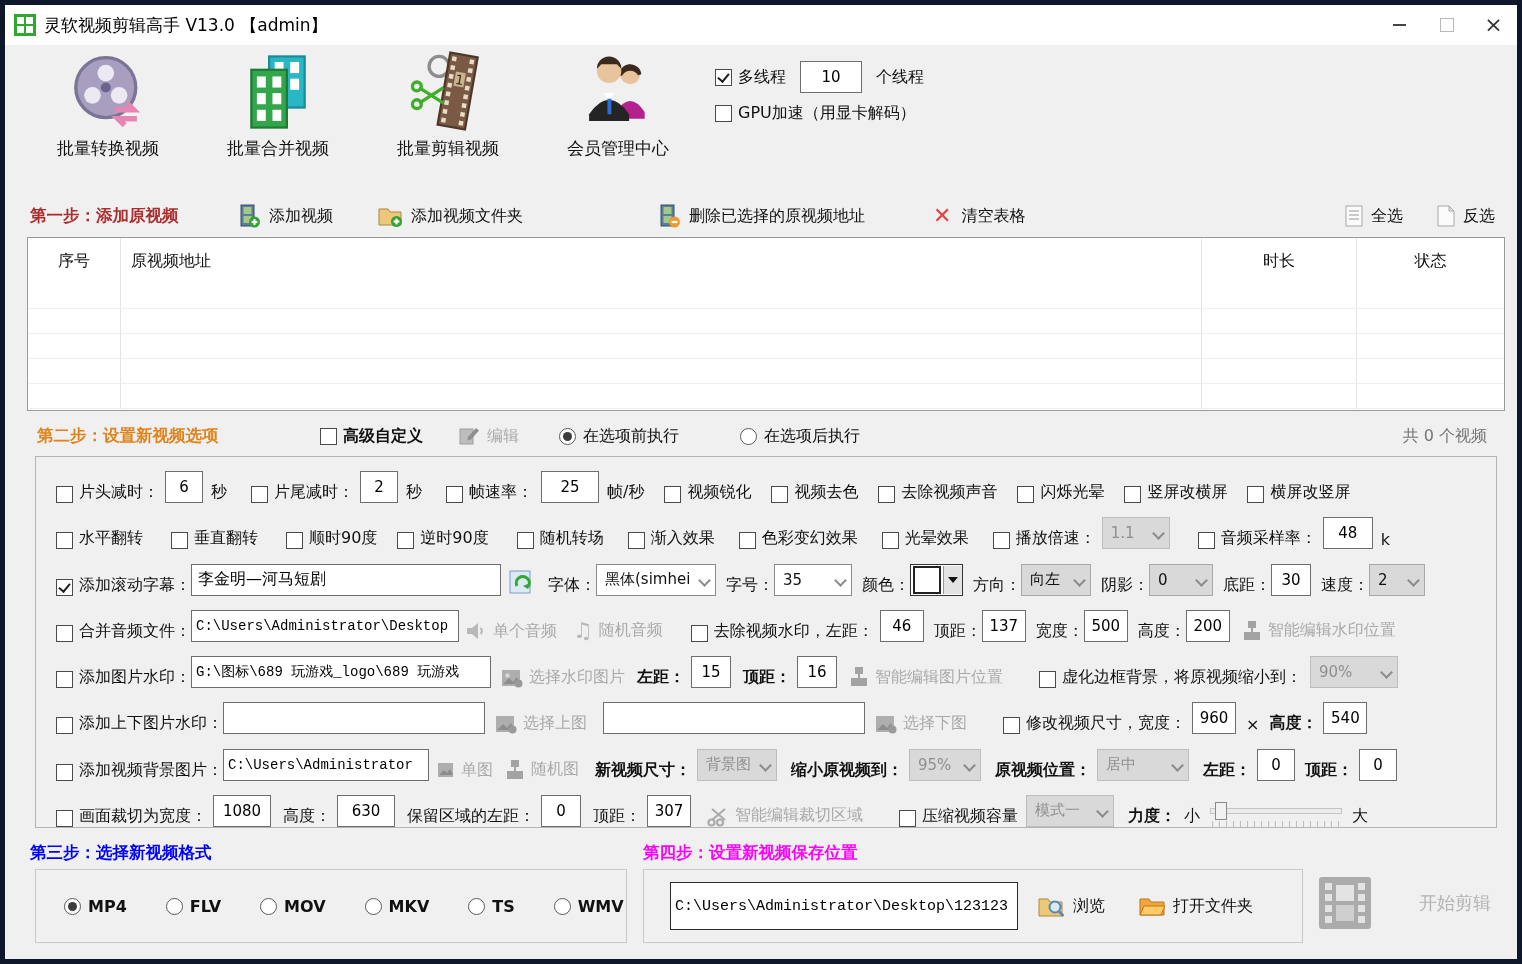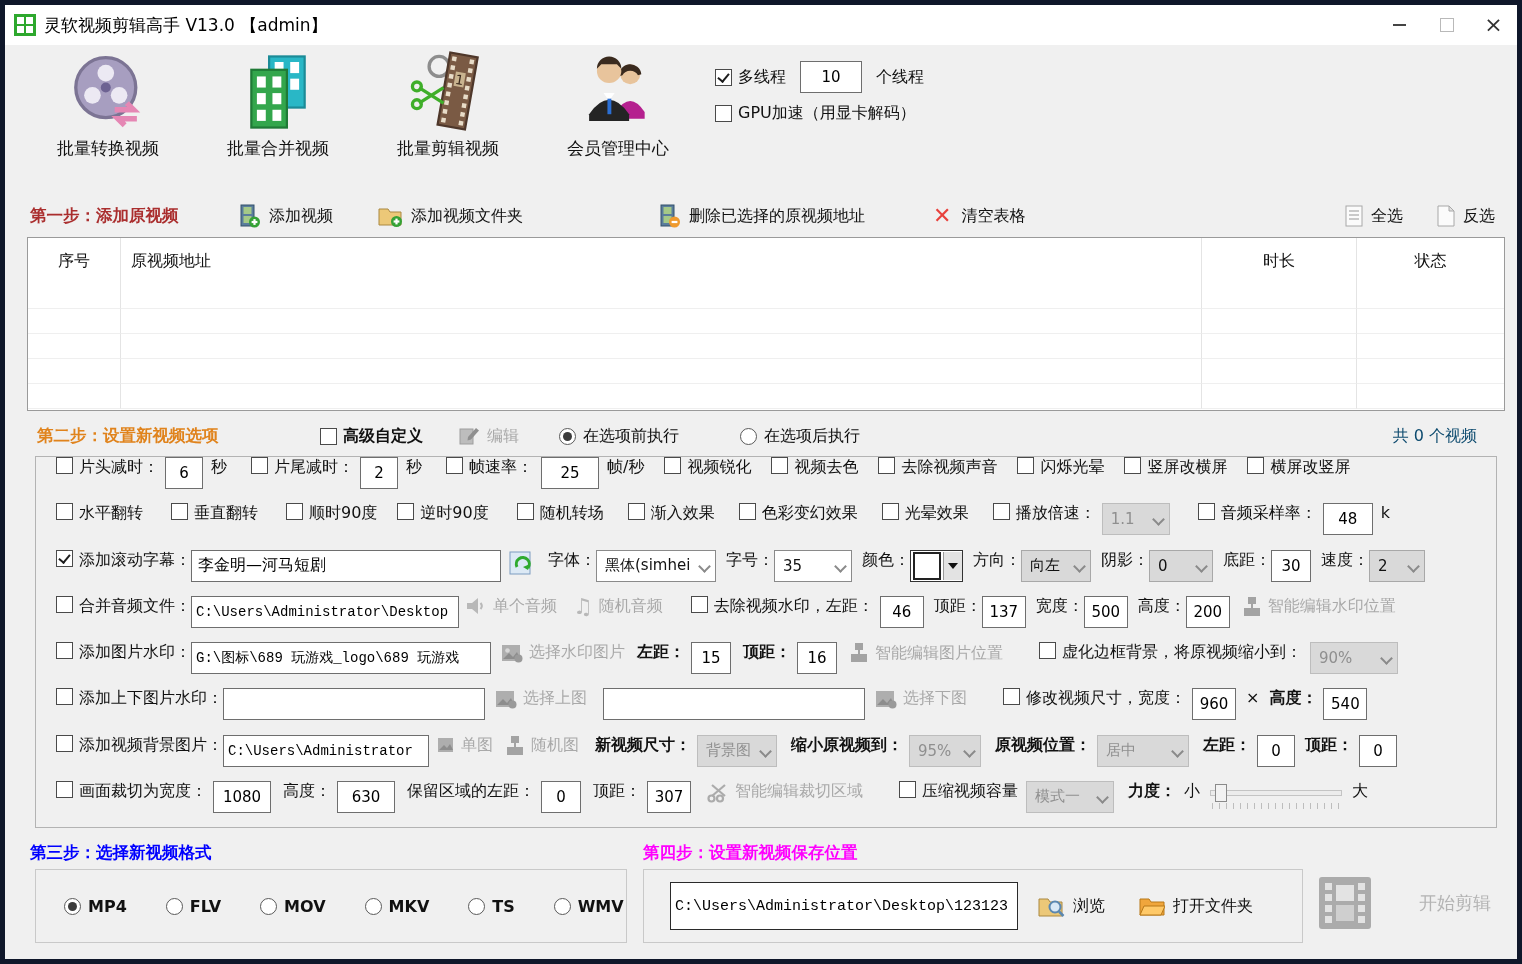--- a/index.html
+++ b/index.html
@@ -47,21 +47,21 @@
   .thead .td{font-size:16px;}
   .tbody-row{height:25px;}
   .tbody-row .td{border-bottom:1px solid #efefef;}
   .c-center{justify-content:center;}
   .c-left{padding-left:10px;}
   
   .step2{position:absolute;left:0;top:413px;width:100%;height:36px;}
   .step2 .abs{position:absolute;display:flex;align-items:center;height:36px;}
   
   .panel{position:absolute;left:30px;top:451px;width:1462px;height:372px;border:1px solid #b3b3b3;box-sizing:border-box;display:flex;flex-direction:column;justify-content:space-evenly;}
-  .orow{display:flex;align-items:flex-start;padding-left:20px;height:46px;}
+  .orow{display:flex;align-items:flex-end;padding-left:20px;height:46px;}
   
   .colorgrp{display:flex;align-items:center;border:1px solid #333;background:#fff;height:32px;box-sizing:border-box;cursor:pointer;}
   .colorswatch{width:24px;height:24px;border:2px solid #222;background:#fff;margin:0 2px;}
   .dropbtn{width:18px;height:28px;background:#e3e3e3;border-left:1px solid #999;display:flex;align-items:center;justify-content:center;}
   .tri{width:0;height:0;border-left:5px solid transparent;border-right:5px solid transparent;border-top:6px solid #111;}
   
   .slider{position:relative;width:132px;height:28px;flex:none;cursor:pointer;}
   .slider .track{position:absolute;left:0;right:0;top:9px;height:4px;background:#ececec;border:1px solid #c4c4c4;}
   .slider .thumb{position:absolute;left:5px;top:3px;width:10px;height:16px;background:#f2f2f2;border:1px solid #8a8a8a;}
   .slider .ticks{position:absolute;left:2px;right:2px;top:22px;height:6px;background:repeating-linear-gradient(90deg,#bdbdbd 0 1px,transparent 1px 7px);}
@@ -309,21 +309,21 @@
       <span>编辑</span>
     </div>
     <div class="abs" style="left:554px">
       <span class="radio sel"></span>
       <span class="lbl">在选项前执行</span>
     </div>
     <div class="abs" style="left:735px">
       <span class="radio"></span>
       <span class="lbl">在选项后执行</span>
     </div>
-    <div class="abs" style="right:40px;color:#0c4a6e">共 0 个视频</div>
+    <div class="abs" style="right:30px;color:#737373">共 0 个视频</div>
   </div>
 
   <div class="panel">
 
     <div class="orow">
       <span class="cb"></span>
       <span class="lbl">片头减时：</span>
       <input class="inp ml6" style="width: 38px;" value="6">
       <span class="lbl ml8">秒</span>
       <span class="cb ml24"></span>

